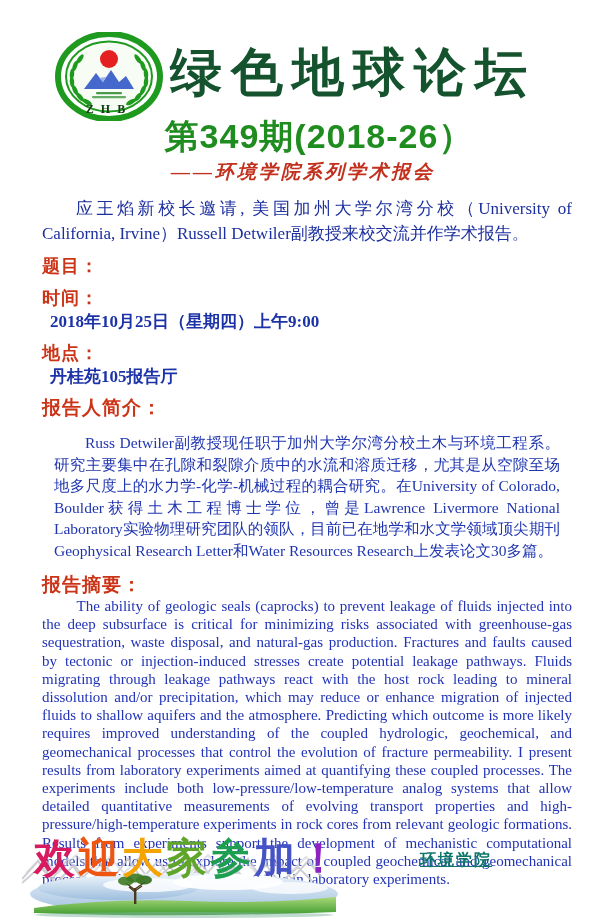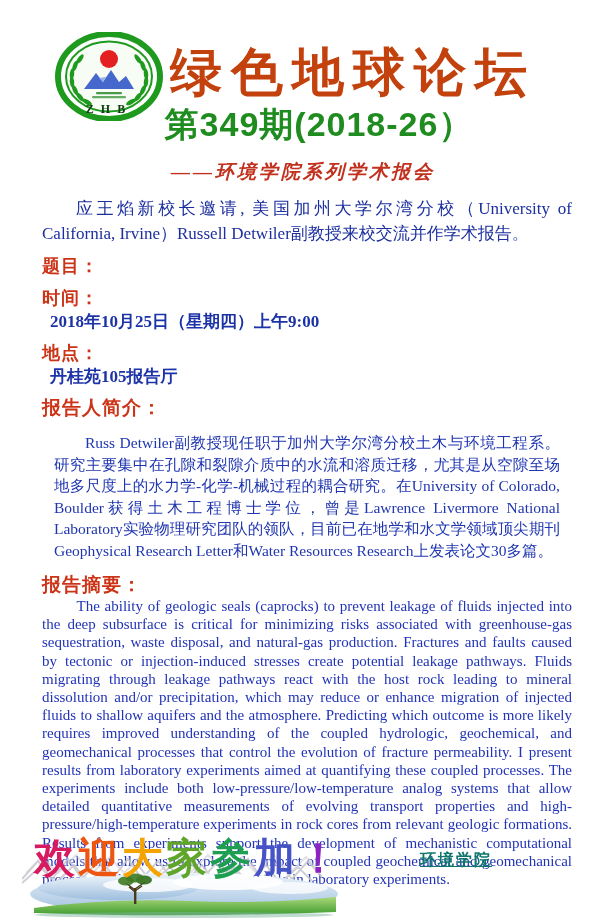--- a/index.html
+++ b/index.html
@@ -3,25 +3,25 @@
 <meta charset="utf-8">
 <style>
   html,body{margin:0;padding:0;background:#ffffff;}
   body{width:600px;height:920px;overflow:hidden;font-family:"Liberation Serif",serif;}
   .page{position:relative;width:600px;height:920px;background:#fff;}
 
   
   .header{position:relative;padding-top:30px;}
   .logo{position:absolute;left:55px;top:32px;width:108px;height:89px;}
   .main-title{margin:12px 0 0 170px;font-size:52px;line-height:62px;font-weight:bold;
-    color:#c2410c;letter-spacing:9px;white-space:nowrap;}
-  .issue-line{text-align:center;padding-left:38px;margin-top:0;
+    color:#14532d;letter-spacing:9px;white-space:nowrap;}
+  .issue-line{text-align:center;padding-left:38px;margin-top:12px;
     font-family:"Liberation Sans",sans-serif;font-weight:bold;font-size:34px;line-height:40px;
     color:#1f8c1f;letter-spacing:1px;}
-  .subtitle-line{text-align:center;padding-left:6px;margin-top:16px;font-weight:bold;font-style:italic;
+  .subtitle-line{text-align:center;padding-left:6px;margin-top:4px;font-weight:bold;font-style:italic;
     font-size:19px;line-height:24px;color:#c2311e;letter-spacing:3px;}
 
   
   .content{margin:12px 28px 0 42px;}
   .intro{font-size:17px;font-weight:normal;color:#1c2f9e;line-height:25px;text-indent:2em;text-align:justify;}
   .field-row{display:flex;margin-top:9px;align-items:flex-start;flex-direction:column;}
   .field-label{color:#cc3418;font-weight:bold;font-size:18px;line-height:23px;white-space:nowrap;letter-spacing:1px;}
   .field-value{color:#1c33a8;font-weight:bold;font-size:17px;line-height:23px;margin-left:8px;text-align:left;}
   .section-heading{color:#cc3418;font-weight:bold;font-size:19px;line-height:24px;margin-top:8px;letter-spacing:1px;}
   .bio-text{font-size:15.5px;color:#2036b0;line-height:21.5px;text-indent:2em;text-align:justify;margin-top:2px;}

